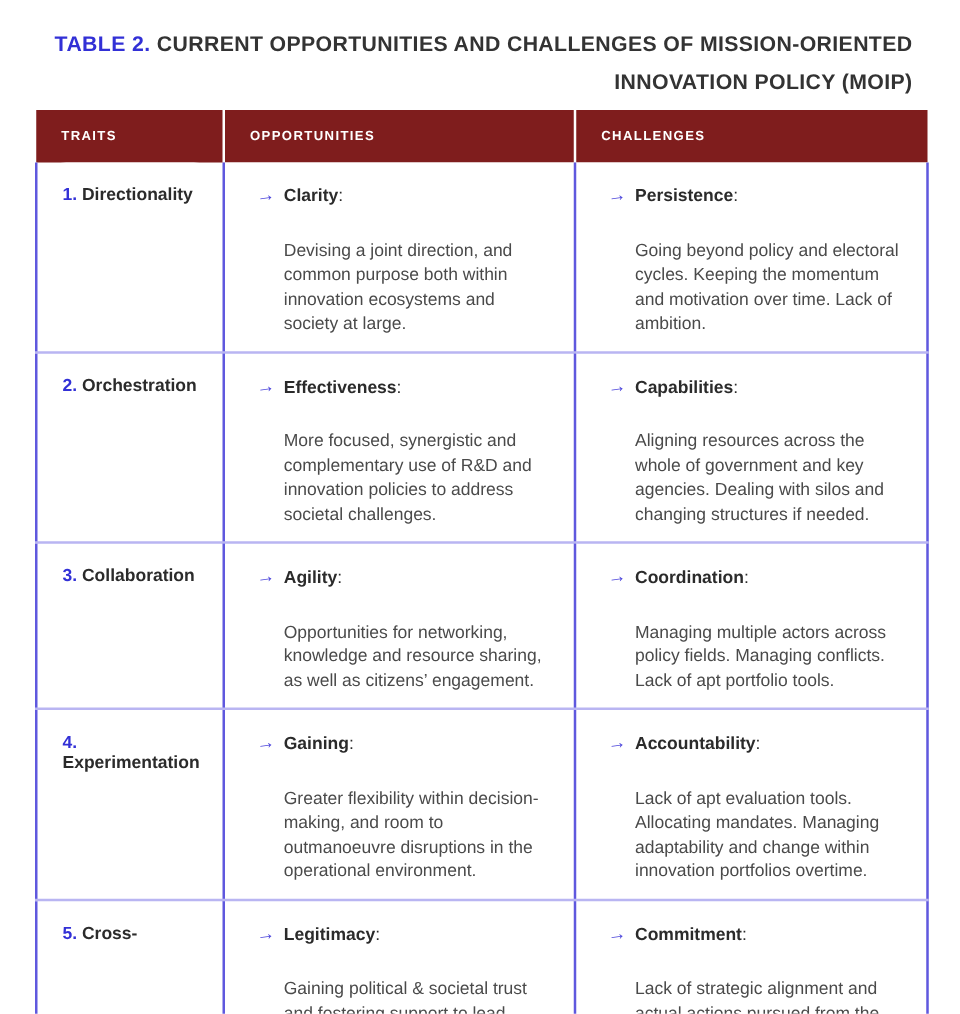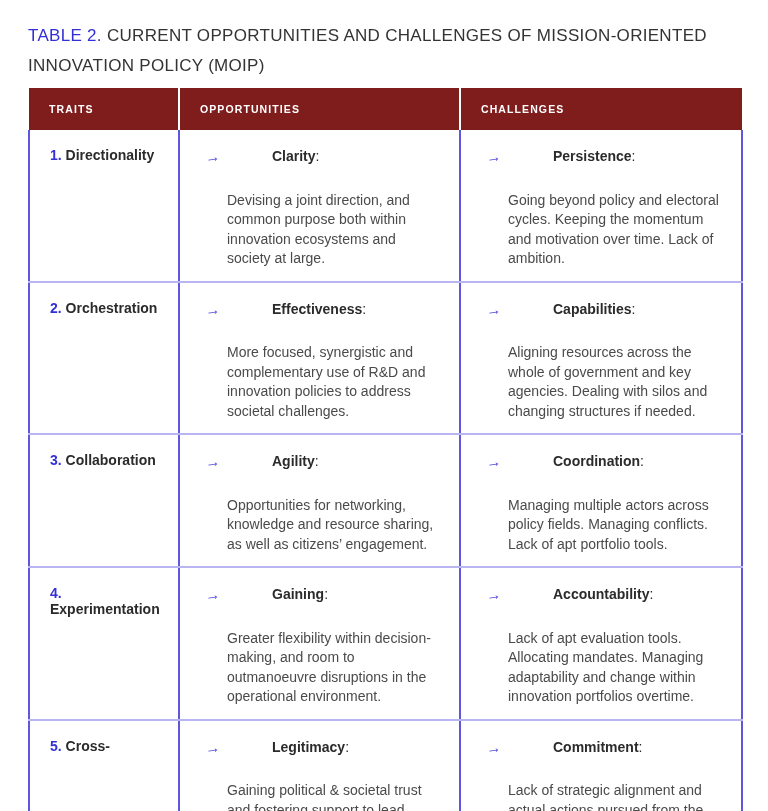--- a/index.html
+++ b/index.html
@@ -9,25 +9,26 @@
     height: 811px;
     font-family: "Liberation Sans", sans-serif;
     overflow: hidden;
   }
   .page { padding: 21px 27px 0 28px; }
 
   
   .title {
     width: 702px;
     font-size: 17px;
-    font-weight: normal;
+    font-weight: bold;
     line-height: 30px;
     letter-spacing: 0.3px;
     color: #333333;
     text-transform: uppercase;
+    text-align: right;
   }
   .title .title-label { color: #3230d6; }
 
   
   table.moip {
     margin-top: 7px;
     width: 713px;
     table-layout: fixed;
     border-collapse: collapse;
   }
@@ -75,21 +76,21 @@
     line-height: 19.5px;
     transform: rotate(-8deg);
   }
   .cell-text {
     flex: 1 1 auto;
     padding-right: 16px;
     font-size: 14px;
     line-height: 19.5px;
     color: #4a4a4a;
   }
-  .term-line { color: #2b2b2b; margin-left: 45px; }
+  .term-line { color: #2b2b2b; }
   .term { font-weight: bold; }
   .description { color: #4a4a4a; margin-top: 24px; }
 
   
   .source-line {
     margin-top: 42px;
     font-size: 13px;
     color: #555555;
   }
   .source-label { color: #0f172a; font-weight: bold; }

